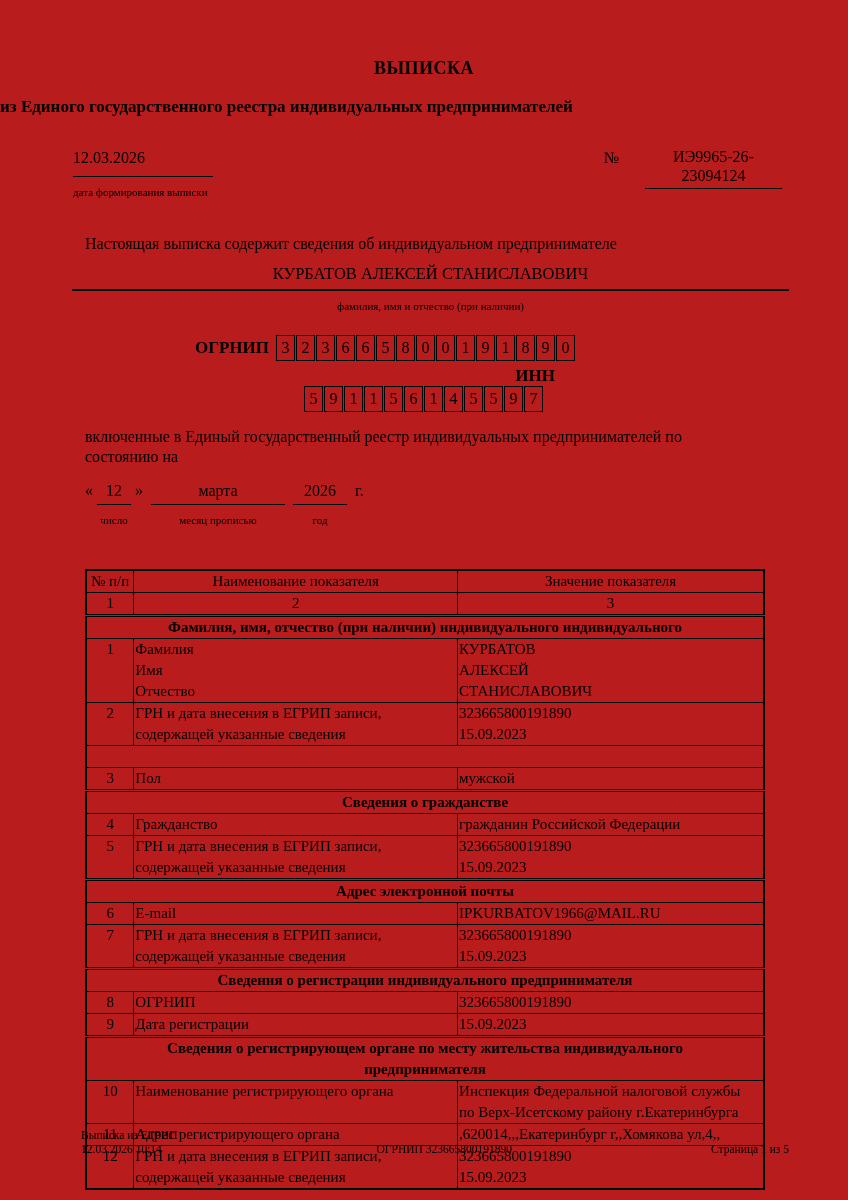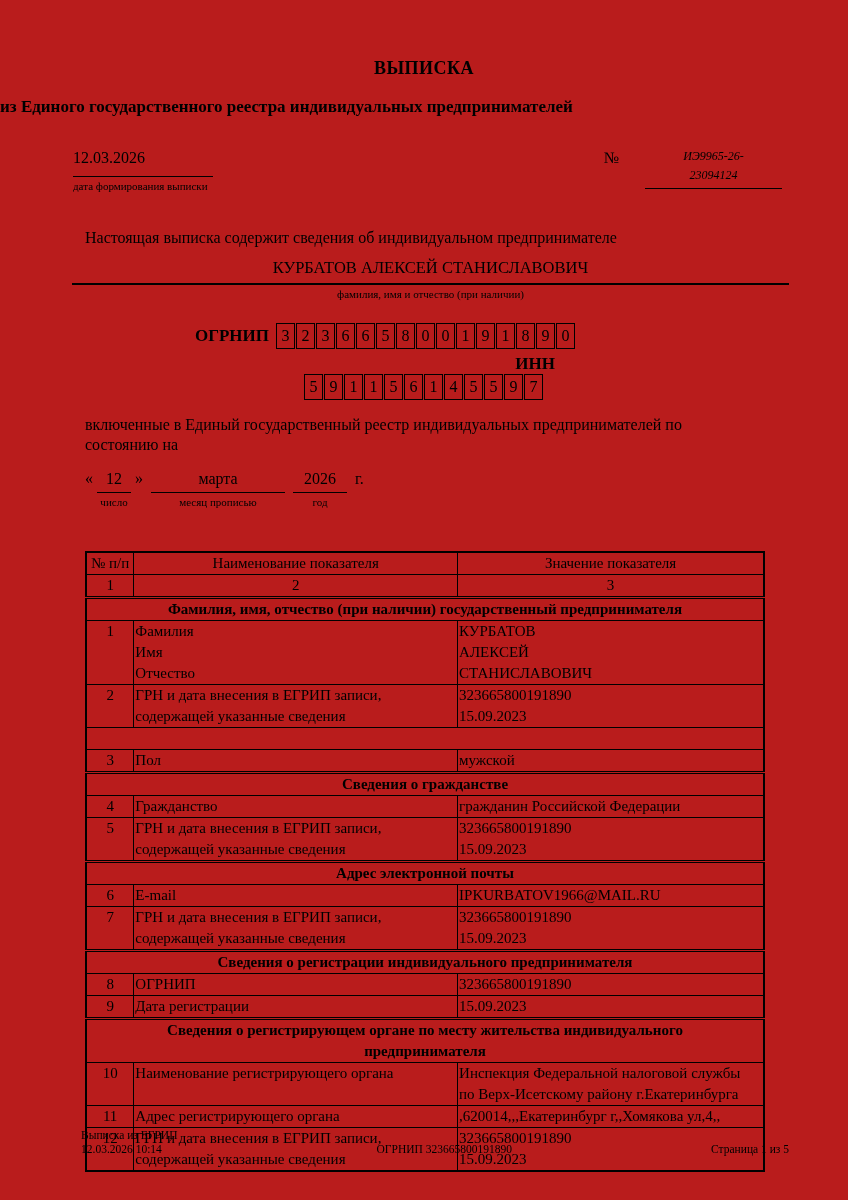--- a/index.html
+++ b/index.html
@@ -31,25 +31,25 @@
   
   .head-fields {
     display: flex;
     justify-content: space-between;
     align-items: flex-start;
     margin: 30px 66px 0 73px;
   }
   .date-field { width: 140px; }
   .date-field .value { font-size: 16px; line-height: 22px; padding-bottom: 7px; }
   .date-field .rule { border-top: 1px solid #000; }
-  .small-caption { font-size: 11px; line-height: 14px; margin-top: 2px; }
+  .small-caption { font-size: 11px; line-height: 14px; margin-top: 8px; }
   .num-field { display: flex; align-items: flex-start; }
   .num-sign { font-size: 16px; line-height: 22px; margin-right: 26px; }
   .num-box { width: 137px; text-align: center; }
-  .num-box .value { font-size: 12px; line-height: 19px; padding-bottom: 3px; white-space: pre-line; font-style: italic; }
+  .num-box .value { font-size: 16px; line-height: 19px; padding-bottom: 3px; white-space: pre-line; }
   .num-box .rule { border-top: 1px solid #000; }
   
   .intro { margin: 36px 85px 0 85px; font-size: 16px; }
   .name-block { margin: 10px 59px 0 72px; text-align: center; }
   .name-block .person { font-size: 16.5px; line-height: 22px; padding-bottom: 4px; }
   .name-block .rule { border-top: 2px solid #000; }
   
   .code-row { display: flex; align-items: center; margin-top: 22px; }
   .code-row.second { margin-top: 5px; flex-direction: column; }
   .code-label {
@@ -221,21 +221,21 @@
       <td class="c-num">№ п/п</td>
       <td>Наименование показателя</td>
       <td>Значение показателя</td>
     </tr>
     <tr class="hdr">
       <td class="c-num">1</td>
       <td>2</td>
       <td>3</td>
     </tr>
     <tr class="sec">
-      <td colspan="3">Фамилия, имя, отчество (при наличии) государственный предпринимателя</td>
+      <td colspan="3">Фамилия, имя, отчество (при наличии) индивидуального индивидуального</td>
     </tr>
     <tr>
       <td class="c-num">1</td>
       <td>Фамилия
 Имя
 Отчество</td>
       <td>КУРБАТОВ
 АЛЕКСЕЙ
 СТАНИСЛАВОВИЧ</td>
     </tr>

